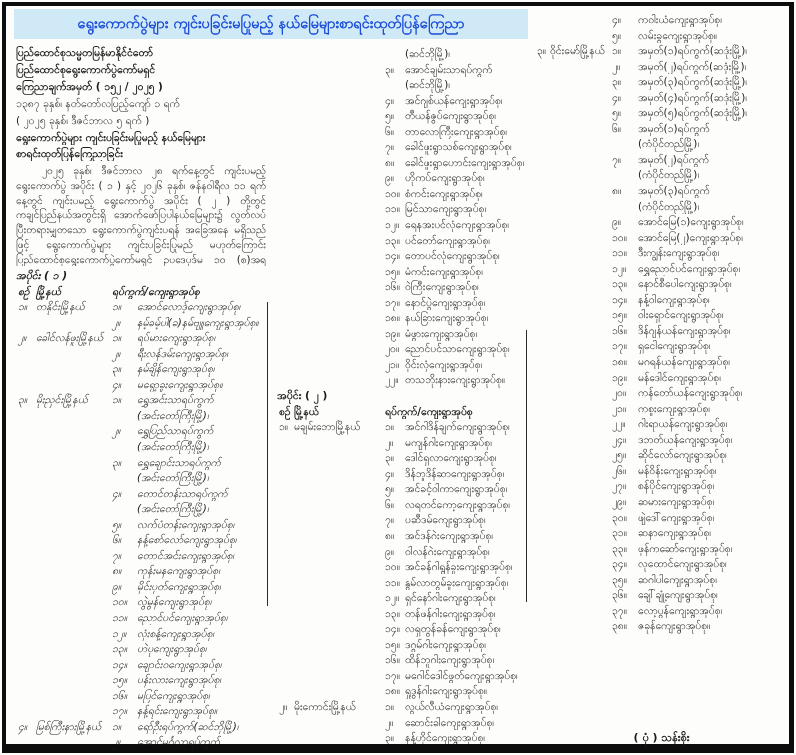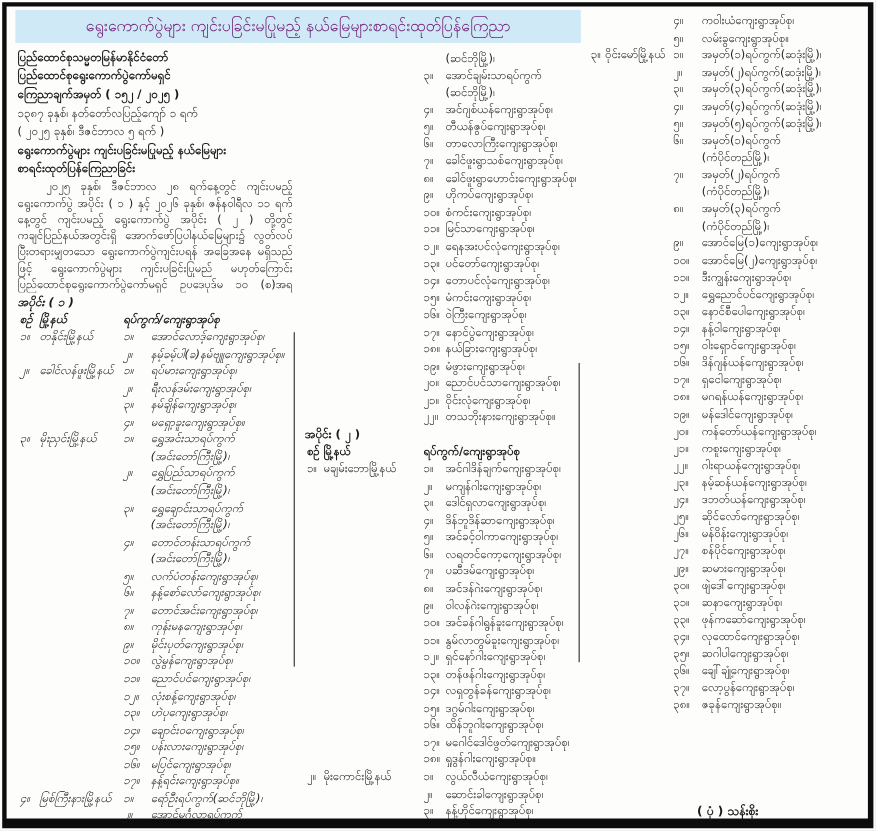--- a/index.html
+++ b/index.html
@@ -2,21 +2,21 @@
 <html><head>
 <meta charset="utf-8">
 <style>
   html,body{margin:0;padding:0;background:#e8e8e8;}
   .page{position:relative;width:796px;height:755px;background:#fdfdfc;overflow:hidden;
         font-family:"DejaVu Sans","Liberation Sans",sans-serif;color:#1a1a1a;}
   .frame{position:absolute;left:2px;top:2px;right:2px;bottom:2px;
          border:4px solid #0d0d0d;border-bottom-width:9px;border-right-width:5px;pointer-events:none;}
   .titlebar{position:absolute;left:14px;top:9px;width:514px;height:30px;background:#cfe9f7;
             display:flex;align-items:center;justify-content:center;}
-  .titlebar span{font-weight:normal;font-size:14.5px;color:#701a75;white-space:nowrap;overflow:hidden;}
+  .titlebar span{font-weight:bold;font-size:14.5px;color:#1d4ed8;white-space:nowrap;overflow:hidden;}
   .lh{position:absolute;left:16px;top:44px;width:250px;}
   .lh div{height:17px;line-height:17px;font-size:10.5px;white-space:nowrap;overflow:hidden;}
   .lh .hd{height:16px;line-height:16px;}
   .b{font-weight:bold;}
   .para{position:absolute;left:16px;top:163px;width:250px;height:103px;overflow:hidden;
         font-size:10.3px;line-height:14.8px;text-align:justify;text-indent:26px;}
   .col{position:absolute;}
   .col1{left:16px;top:268px;width:250px;font-style:italic;--sn:2px;--tn:20px;--no:96px;--tx:121px;}
   .col2{left:277px;top:46px;width:252px;--sn:2px;--tn:17px;--no:108px;--tx:128px;}
   .col3{left:533px;top:12px;width:257px;--sn:4px;--tn:17px;--no:79px;--tx:105px;}
@@ -472,24 +472,20 @@
       </div>
       <div class="row">
         <span class="no">၂၁။</span>
         <span class="tx">ကစူးကျေးရွာအုပ်စု၊</span>
       </div>
       <div class="row">
         <span class="no">၂၂။</span>
         <span class="tx">ဂါးရာယန်ကျေးရွာအုပ်စု၊</span>
       </div>
       <div class="row">
-        <span class="no">၂၃။</span>
-        <span class="tx">နမ့်ဆန်ယန်ကျေးရွာအုပ်စု၊</span>
-      </div>
-      <div class="row">
         <span class="no">၂၄။</span>
         <span class="tx">ဒဘတ်ယန်ကျေးရွာအုပ်စု၊</span>
       </div>
       <div class="row">
         <span class="no">၂၅။</span>
         <span class="tx">ဆိုင်လော်ကျေးရွာအုပ်စု၊</span>
       </div>
       <div class="row">
         <span class="no">၂၆။</span>
         <span class="tx">မန်ဝိန်းကျေးရွာအုပ်စု၊</span>

